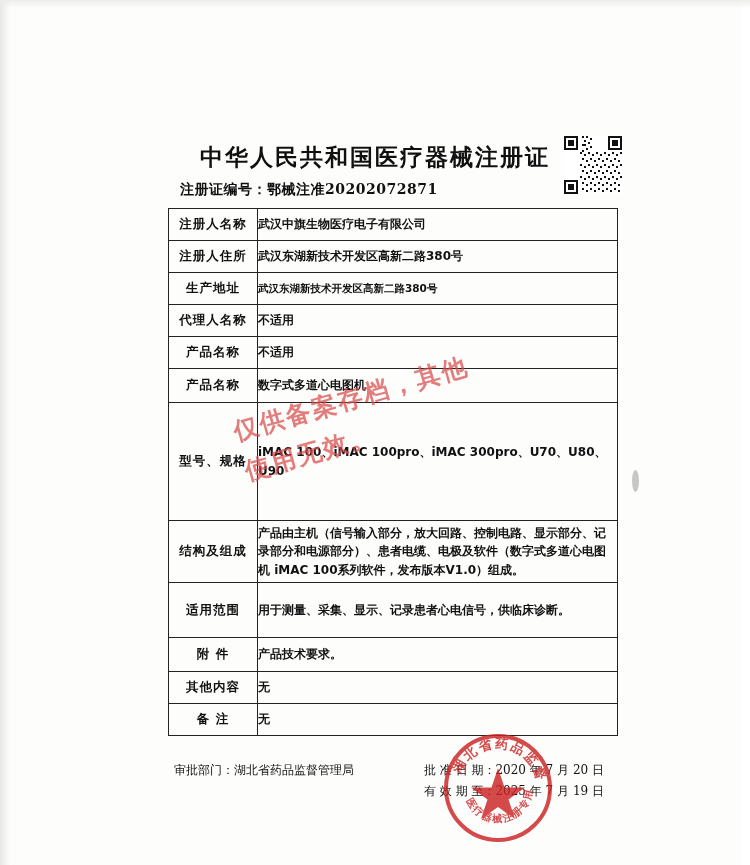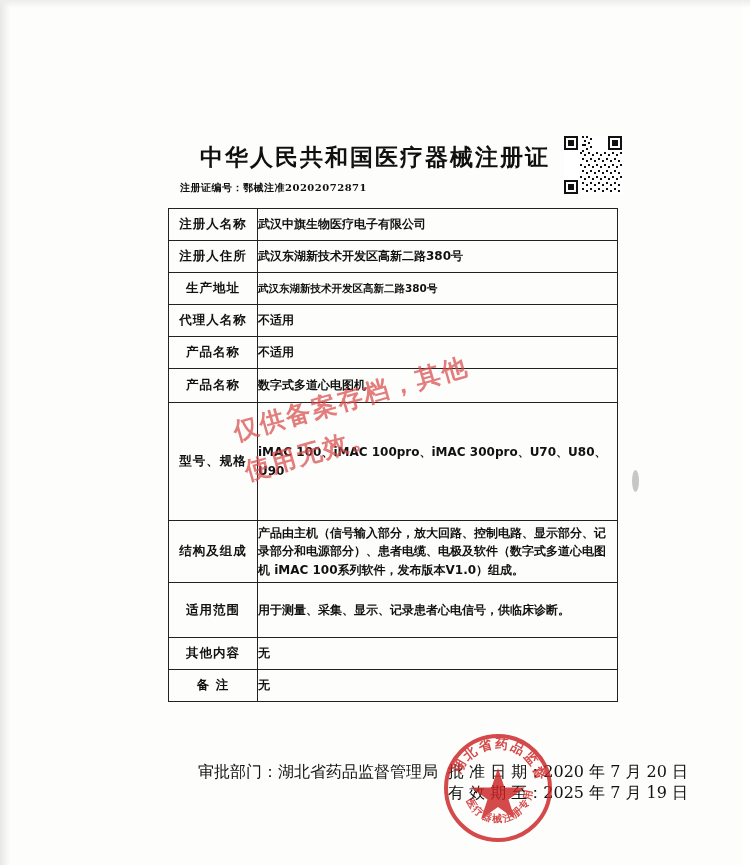--- a/index.html
+++ b/index.html
@@ -31,21 +31,21 @@
     font-size: 23px;
     font-weight: bold;
     letter-spacing: 2px;
     color: #101010;
   }
   .reg-no {
     position: absolute;
     top: 181px;
     left: 180px;
     font-family: "DejaVu Serif", serif;
-    font-size: 10px;
+    font-size: 14px;
     font-weight: bold;
     letter-spacing: 0.5px;
     color: #101010;
     text-align: right;
   }
   .qr {
     position: absolute;
     top: 136px;
     left: 564px;
     width: 58px;
@@ -108,23 +108,22 @@
     vertical-align: top;
     padding-top: 6px;
   }
 
   .footer {
     position: absolute;
     left: 168px;
     top: 762px;
     width: 452px;
     font-family: "DejaVu Serif", serif;
-    font-size: 16px;
+    font-size: 12px;
     color: #111;
-    margin-left: 24px;
   }
   .footer .line {
     position: relative;
     height: 21px;
     white-space: nowrap;
   }
   .footer .left {
     position: absolute;
     left: 6px;
     top: 0;
@@ -331,20 +330,24 @@
         <td class="value bold model-cell">iMAC 100、iMAC 100pro、iMAC 300pro、U70、U80、U90</td>
       </tr>
       <tr class="row-struct">
         <td class="label">结构及组成</td>
         <td class="value bold struct-cell">产品由主机（信号输入部分，放大回路、控制电路、显示部分、记录部分和电源部分）、患者电缆、电极及软件（数字式多道心电图机 iMAC 100系列软件，发布版本V1.0）组成。</td>
       </tr>
       <tr class="row-scope">
         <td class="label">适用范围</td>
         <td class="value bold struct-cell">用于测量、采集、显示、记录患者心电信号，供临床诊断。</td>
       </tr>
+      <tr class="row-h2">
+        <td class="label">附 件</td>
+        <td class="value bold">产品技术要求。</td>
+      </tr>
       <tr class="row-h1">
         <td class="label">其他内容</td>
         <td class="value bold">无</td>
       </tr>
       <tr class="row-h1">
         <td class="label">备 注</td>
         <td class="value bold">无</td>
       </tr>
     </tbody>
   </table>

